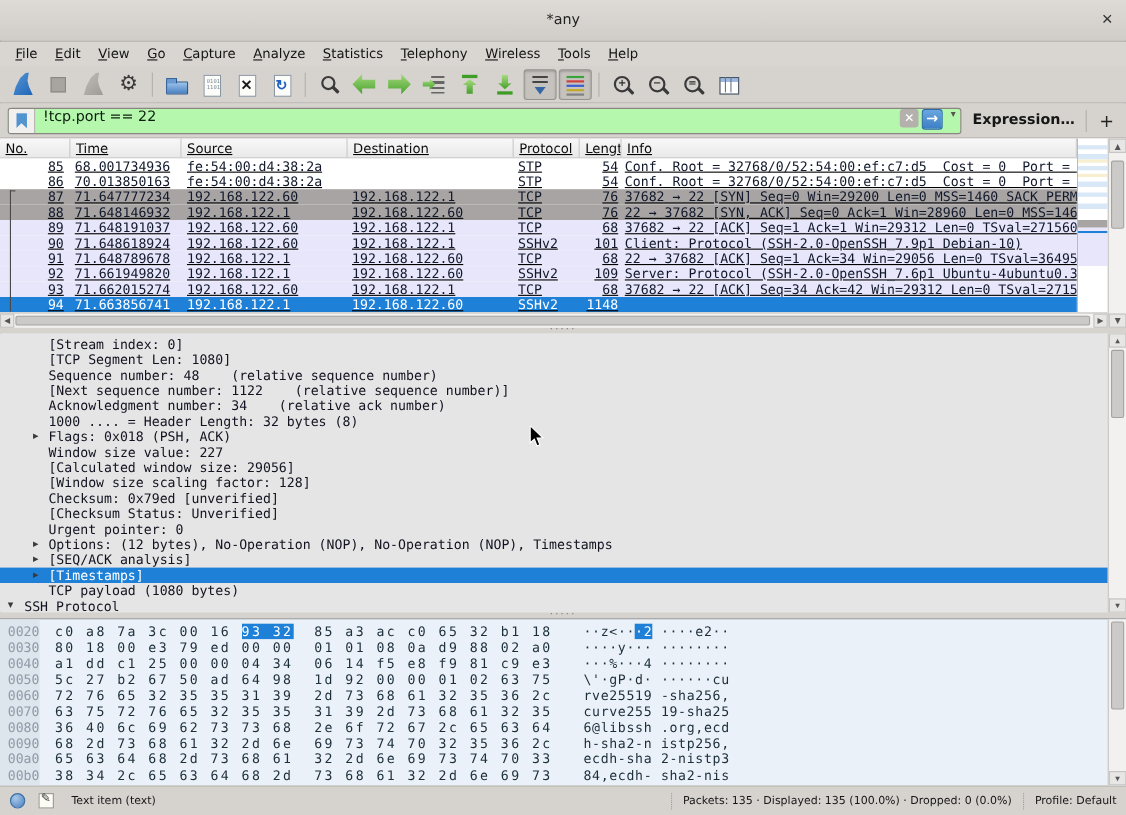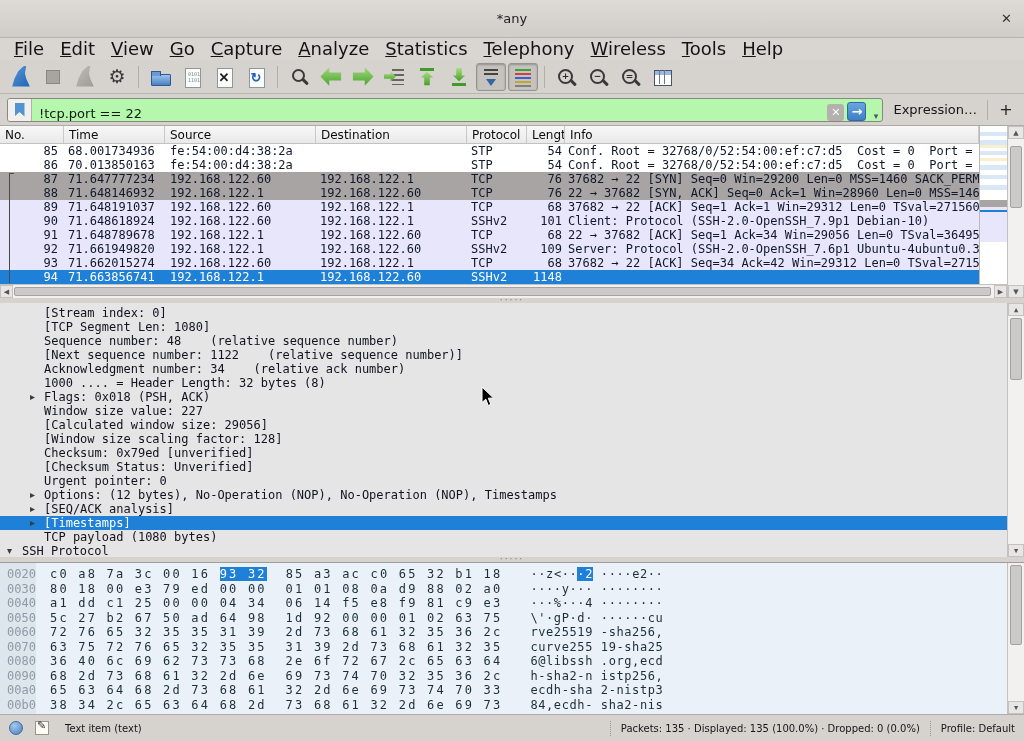--- a/index.html
+++ b/index.html
@@ -8,21 +8,21 @@
          box-shadow: inset 0 0 0 1px #8e8a86; }
 
   
   .titlebar { height:38px; background:linear-gradient(#dedbd7,#d0cdc9);
     border-bottom:1px solid #b6b2ae; position:relative; text-align:center;
     font-size:13px; color:#1f1f1f; line-height:38px; }
   .close-btn { position:absolute; right:12px; top:0; line-height:38px; font-size:13px; color:#333; }
 
   
   .menubar { height:22px; background:#d9d6d2; display:flex; align-items:center;
-    padding-left:6px; font-size:18px; color:#141414; }
+    padding-left:6px; font-size:12px; color:#141414; }
   .menu-item { padding:2px 8px 3px 8px; }
   .menu-item::first-letter { text-decoration:underline; }
 
   
   .toolbar { height:34px; background:#d6d3cf; border-bottom:1px solid #bab6b2;
     display:flex; align-items:center; padding-left:5px; }
   .tb-btn { width:30px; height:28px; border:1px solid transparent; background:transparent;
     border-radius:3px; display:flex; align-items:center; justify-content:center; margin:0 1px; }
   .tb-btn.pressed { background:#c6c3bf; border-color:#97938f; box-shadow:inset 0 1px 2px rgba(0,0,0,.25); }
   .tb-sep { width:1px; height:22px; background:#b2aeaa; margin:0 5px; }
@@ -83,39 +83,39 @@
     left:14px; top:15px; width:8px; height:3px; background:#3a3a3a; transform:rotate(45deg); border-radius:1px; }
   .ic-resize-columns::before { content:""; position:absolute; left:3px; top:4px; width:16px; height:14px;
     border:1px solid #445566; background:linear-gradient(#9cb8e0 0 4px,#fff 4px); }
   .ic-resize-columns::after { content:""; position:absolute; left:8px; top:4px; width:1px; height:14px;
     background:#667788; box-shadow:5px 0 0 #667788; }
 
   
   .filterbar { height:32px; background:#d6d3cf; border-bottom:1px solid #aeaaa6;
     display:flex; align-items:center; padding:0 7px; gap:7px; font-size:13px; }
   .filter-box { flex:1; height:24px; border:1px solid #8a8682; border-radius:3px;
-    background:#b5f7ad; display:flex; align-items:flex-end; overflow:hidden; }
+    background:#b5f7ad; display:flex; align-items:flex-start; overflow:hidden; }
   .bookmark-btn { width:24px; height:100%; background:#f2f0ee; border-right:1px solid #b4b0ac;
     display:flex; align-items:center; justify-content:center; flex:none; }
   .bookmark-glyph { width:10px; height:14px; background:#5294cf;
     clip-path:polygon(0 0,100% 0,100% 100%,50% 68%,0 100%); }
   .filter-text { flex:1; padding-left:7px; color:#0e1e0e; white-space:pre; overflow:hidden; }
   .clear-btn { width:17px; height:17px; border-radius:3px; background:#b4b0ac; color:#fff;
     font:bold 11px/17px "DejaVu Sans",sans-serif; text-align:center; margin-right:3px; flex:none; }
   .apply-btn { width:19px; height:19px; border-radius:3px; background:linear-gradient(#6aa6e0,#3c7fc4);
     border:1px solid #2f6aa8; color:#fff; font:bold 13px/17px "DejaVu Sans",sans-serif;
     text-align:center; margin-right:3px; flex:none; }
   .caret-btn { width:13px; color:#555; font-size:9px; text-align:center; flex:none; }
-  .expression-label { color:#161616; padding:0 3px; }
+  .expression-label { color:#161616; padding:0 3px;font-weight:bold; }
   .fsep { width:1px; height:20px; background:#b2aeaa; }
   .add-btn { width:22px; height:22px; text-align:center; font-size:16px; line-height:22px; color:#222; }
 
   
   .packet-list { height:172px; background:#fff; display:grid;
-    grid-template-columns:1fr 28px 17px; grid-template-rows:18px 140px 14px; }
+    grid-template-columns:1fr 28px 17px; grid-template-rows:18px 140px 14px;text-decoration:underline; }
   .plist-header { grid-column:1; grid-row:1; display:grid;
     grid-template-columns:64px 101px 151px 151px 60px 38px 1fr;
     background:linear-gradient(#f8f8f8,#e9e9e9); border-bottom:1px solid #c2c2c2;
     font-size:12px; color:#0c0c0c; overflow:hidden; }
   .hcell { padding:2px 0 0 5px; border-right:1px solid #c9c9c9; white-space:nowrap; overflow:hidden; }
   .rows { grid-column:1; grid-row:2; overflow:hidden; position:relative; }
   .prow { display:grid; grid-template-columns:64px 101px 151px 151px 60px 38px 1fr;
     height:14px; line-height:14px; font:12px "DejaVu Sans Mono",monospace;
     white-space:pre; overflow:hidden; color:#10182a; }
   .prow span { overflow:hidden; }

